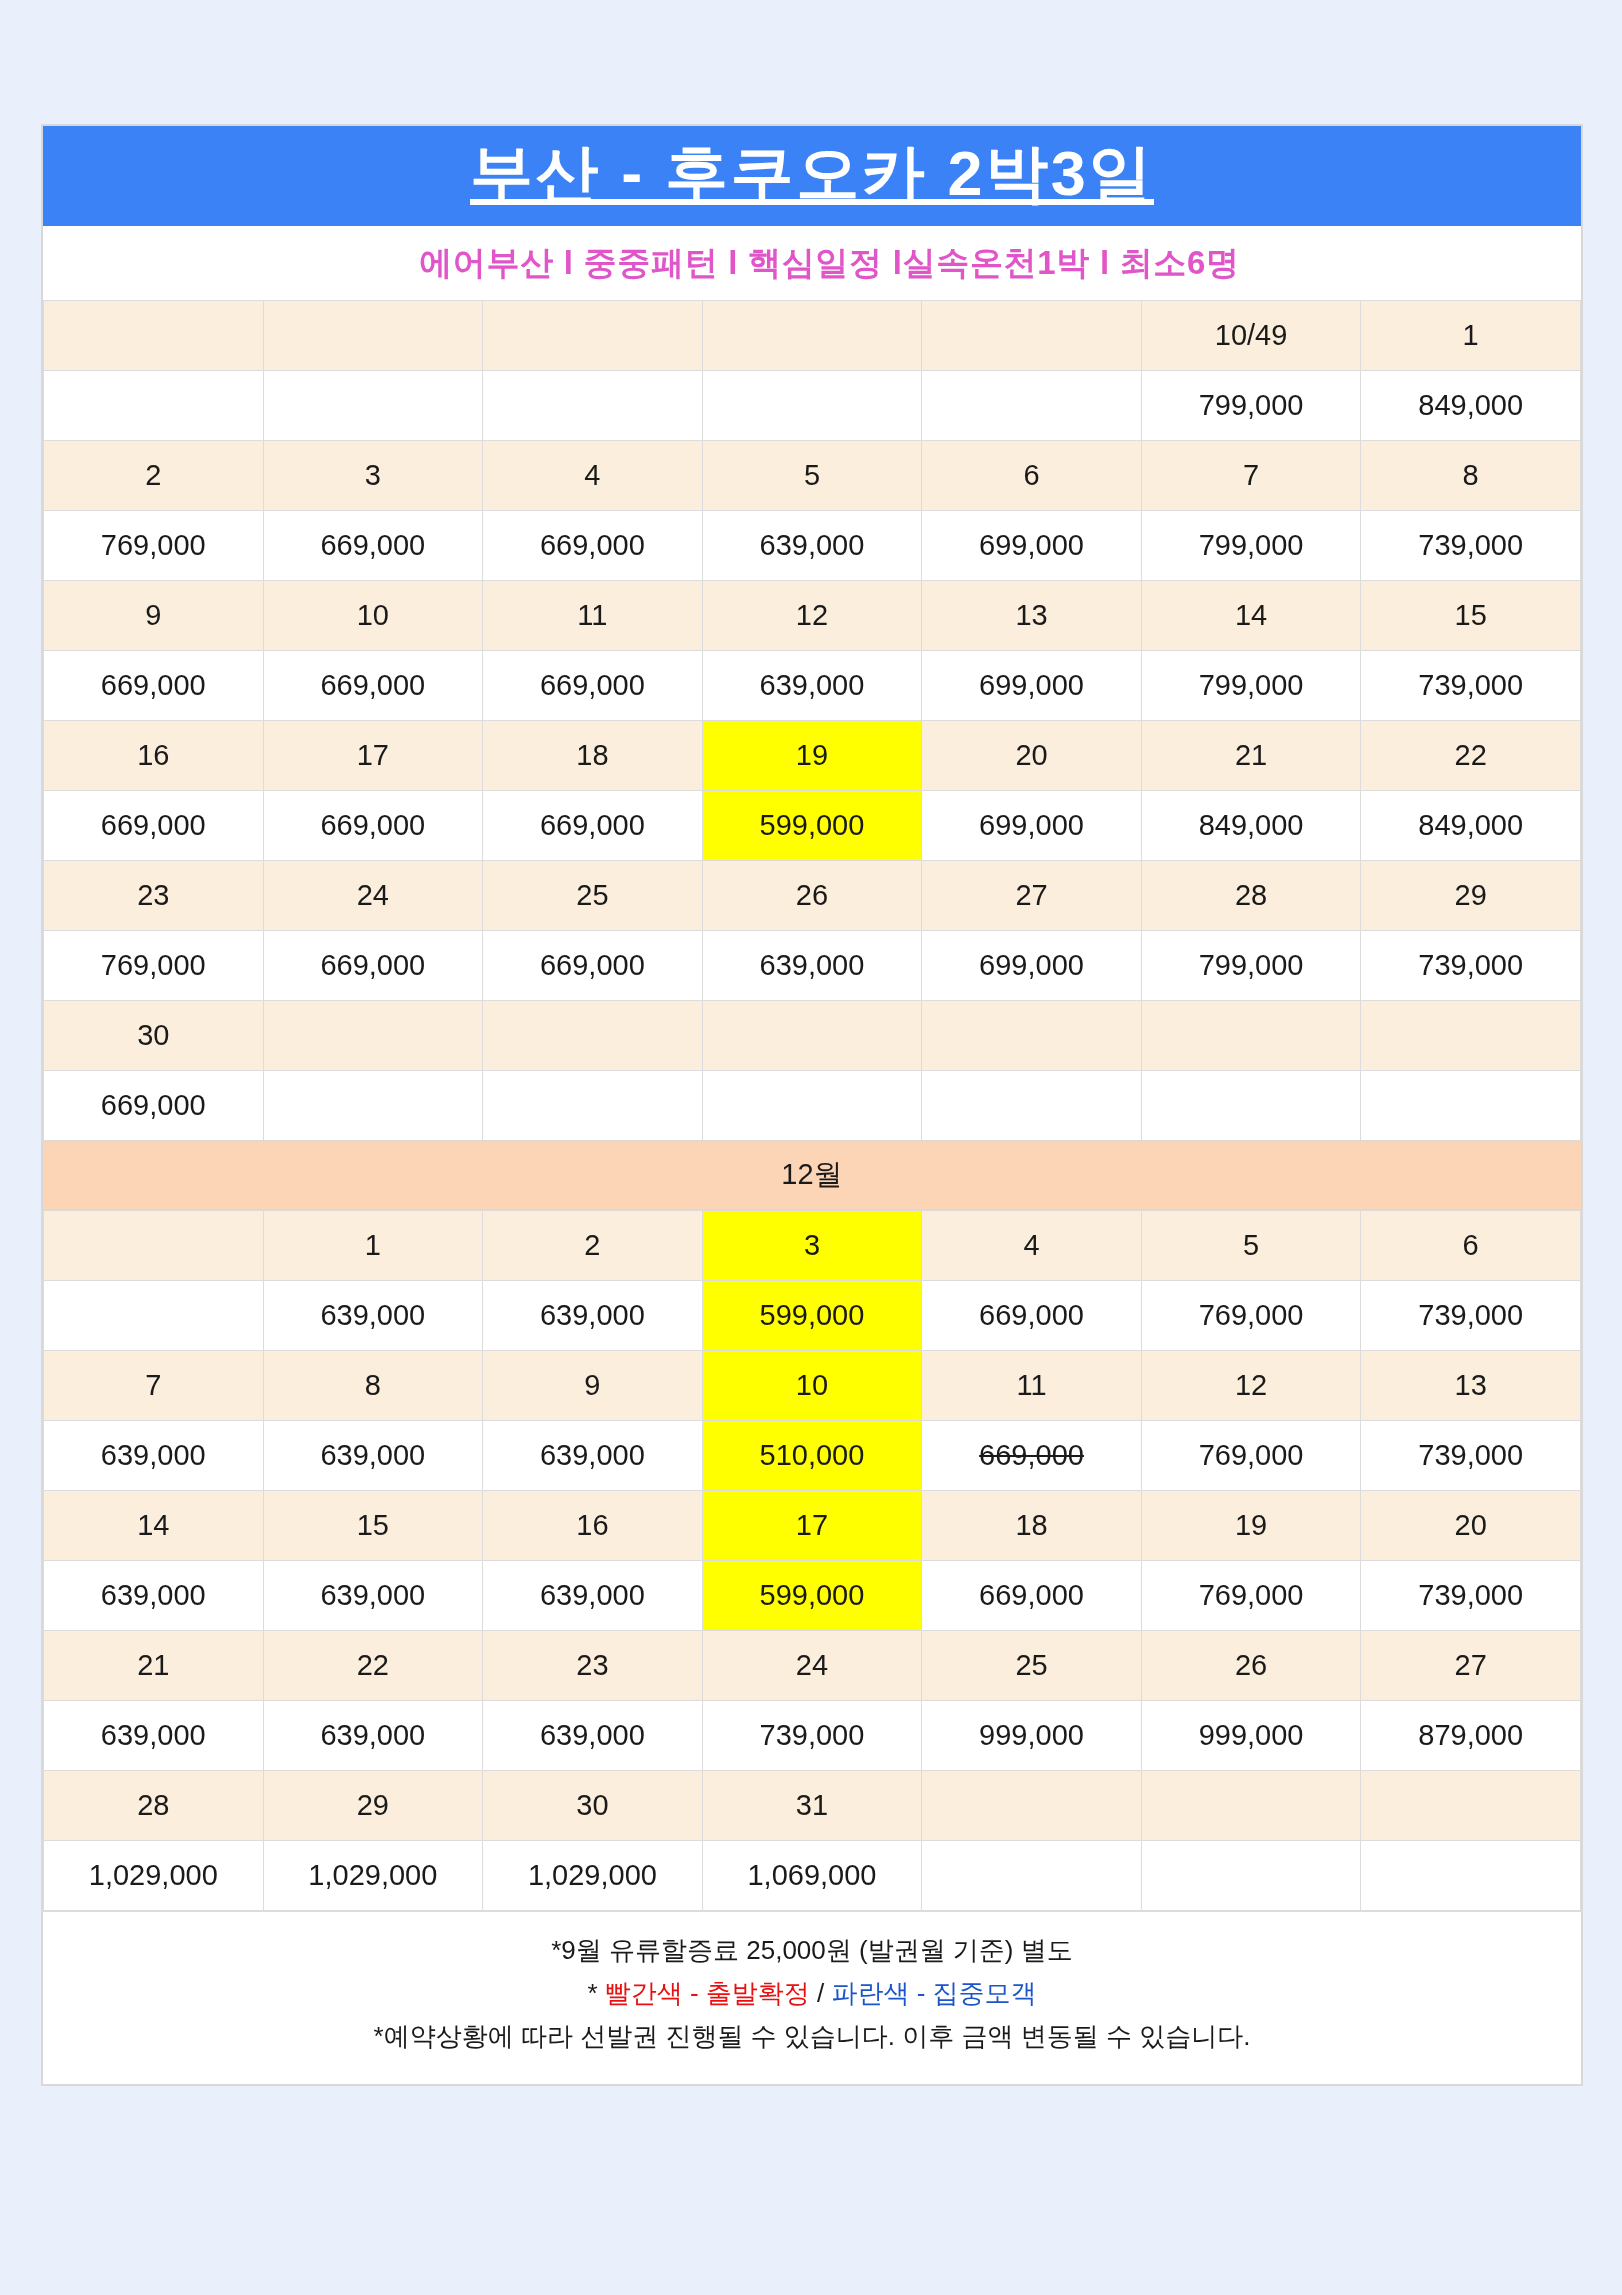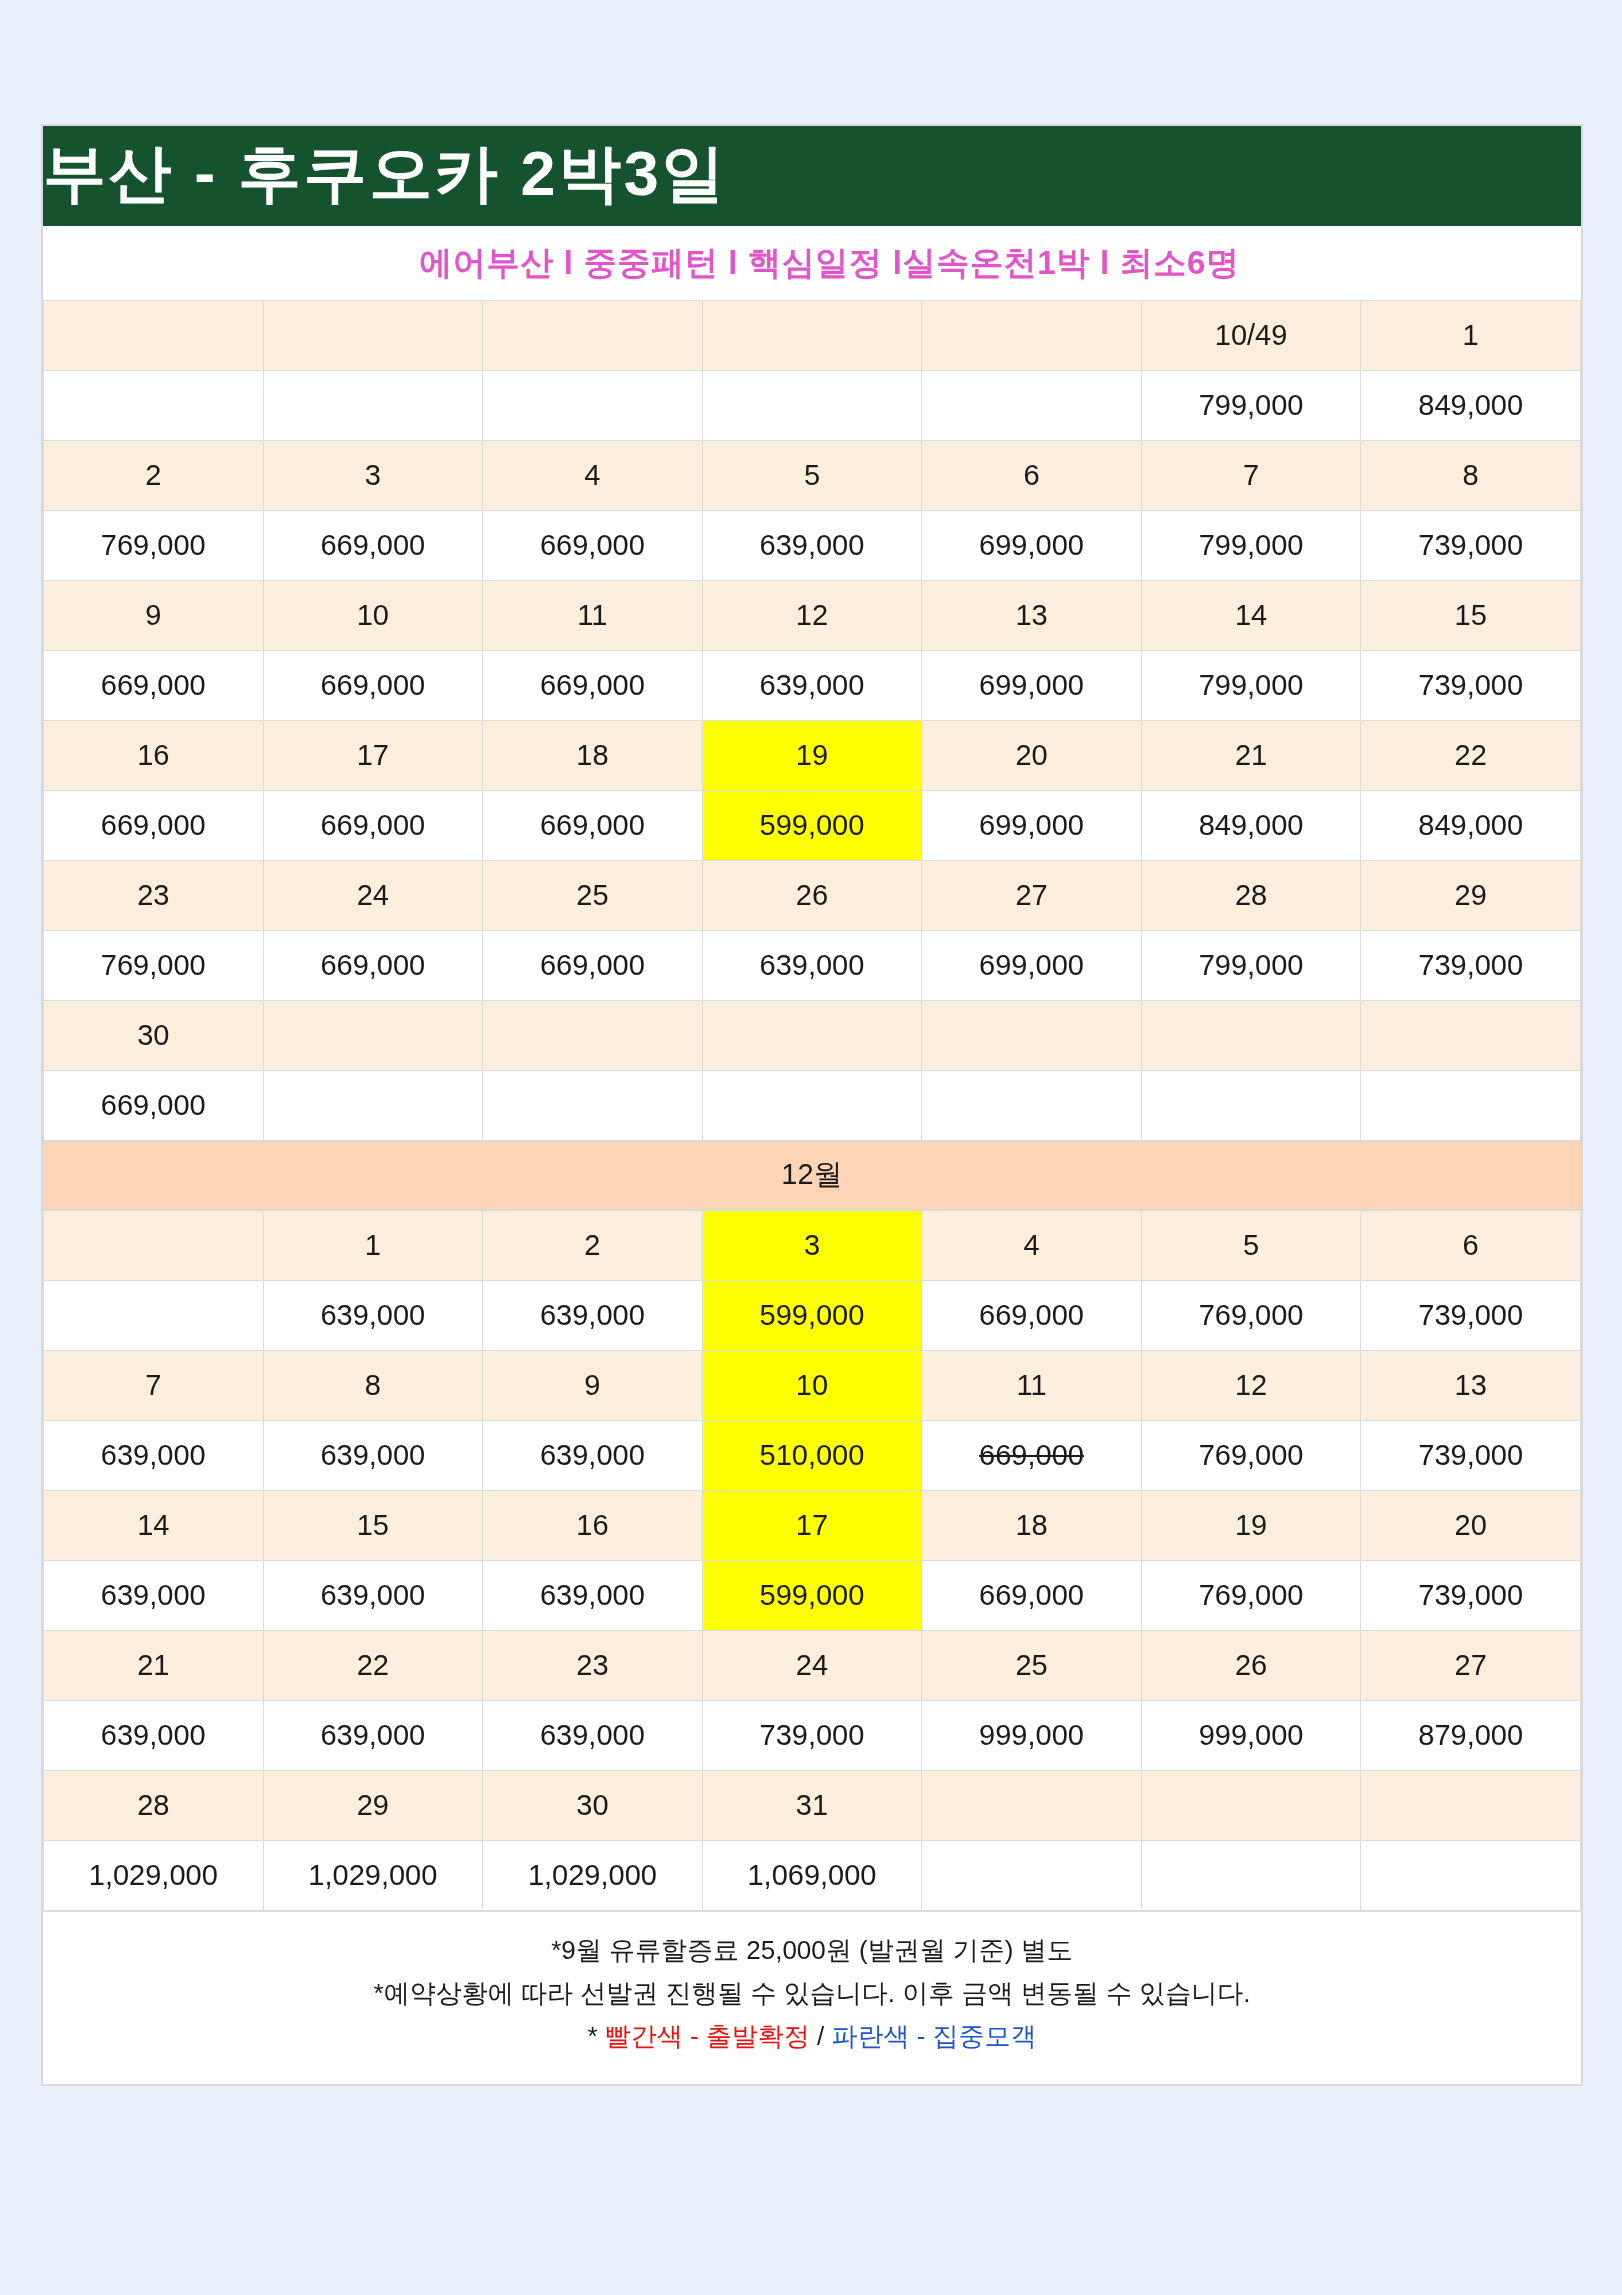--- a/index.html
+++ b/index.html
@@ -20,27 +20,29 @@
     padding: 124px 41px 0 41px;
     background: #eaf0fb;
   }
   .sheet {
     width: 1542px;
     background: #ffffff;
     border: 2px solid #d8d8d8;
     box-sizing: border-box;
   }
   .title-bar {
-    background: #14532d;
+    background: #3b82f6;
     color: #ffffff;
+    text-align: center;
     font-size: 63px;
     font-weight: bold;
     letter-spacing: 2.6px;
     padding: 14.4px 0 19.6px 0;
     line-height: 1.05;
+    text-decoration: underline;
   }
   .subtitle-bar {
     background: #ffffff;
     color: #e056c8;
     text-align: center;
     font-size: 33px;
     font-weight: bold;
     padding: 14.4px 0 14.4px 0;
     letter-spacing: 0.7px;
     margin-left: 35px;
@@ -322,21 +324,21 @@
               <td class="empty"></td>
               <td class="empty"></td>
               <td class="empty"></td>
             </tr>
           </tbody>
         </table>
     </div>
 
     <div class="notes">
       <div class="note-line">*9월 유류할증료 25,000원 (발권월 기준) 별도</div>
-      <div class="note-line">*예약상황에 따라 선발권 진행될 수 있습니다. 이후 금액 변동될 수 있습니다.</div>
       <div class="note-line">
         <span>* </span><span class="note-red">빨간색 - 출발확정</span><span>  /  </span><span class="note-blue">파란색 - 집중모객</span>
       </div>
+      <div class="note-line">*예약상황에 따라 선발권 진행될 수 있습니다. 이후 금액 변동될 수 있습니다.</div>
     </div>
 
   </div>
 </div>
 
 
 </body></html>

